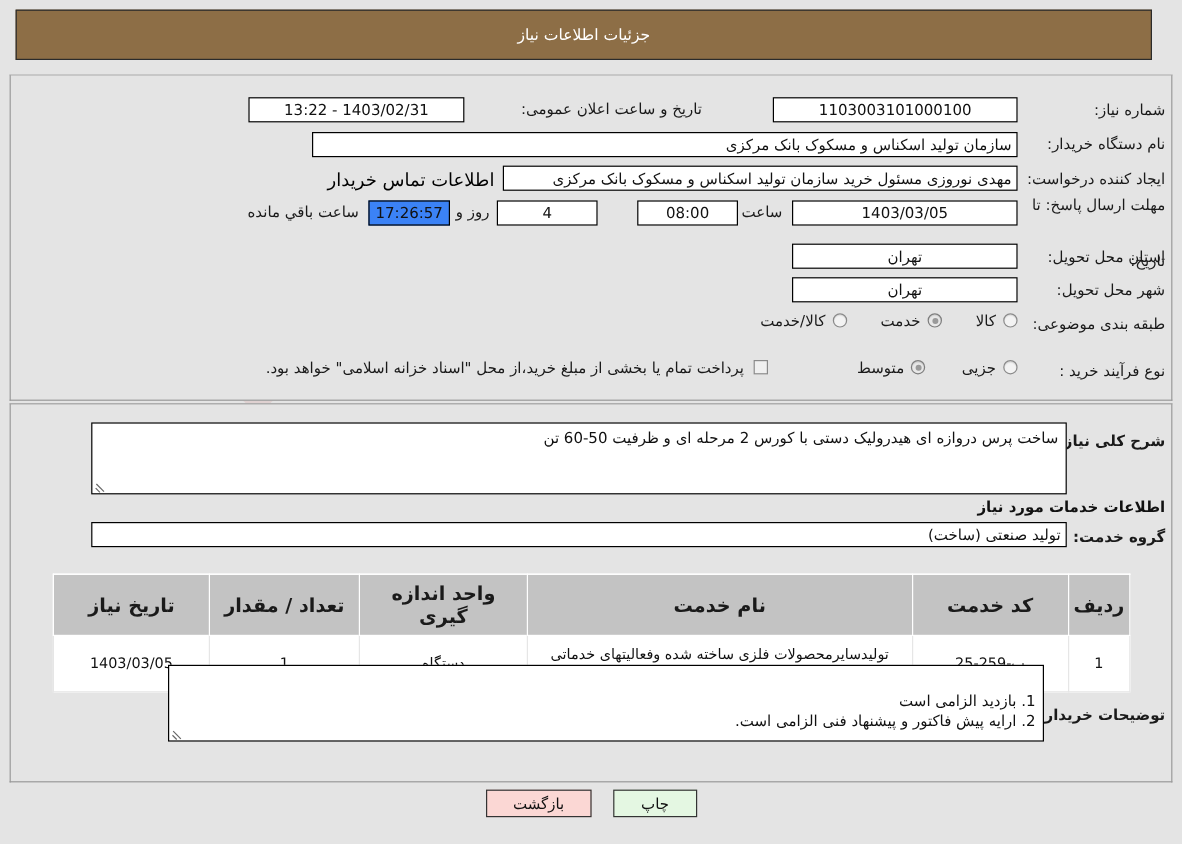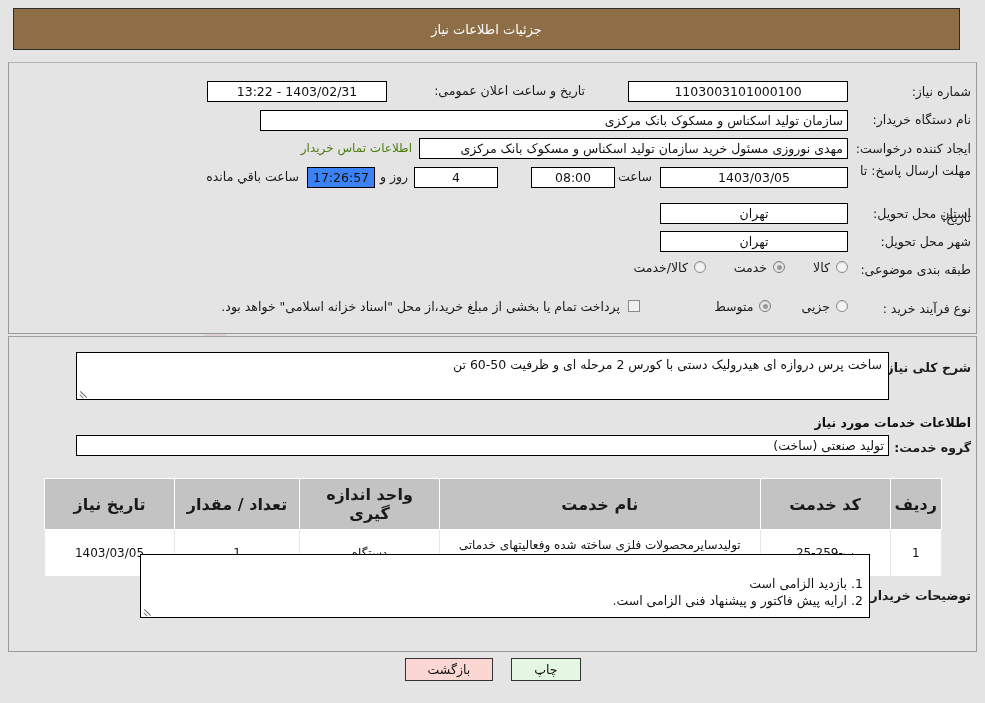--- a/index.html
+++ b/index.html
@@ -83,22 +83,22 @@
     position: absolute;
     right: 14px;
     font-size: 12.5px;
     color: #1a1a1a;
     text-align: right;
     white-space: nowrap;
     line-height: 15px;
   }
 
   a.link {
-    color: #4d7c0f;
-    font-size: 12px;
+    color: #000000;
+    font-size: 15px;
     text-decoration: none;
     white-space: nowrap;
     cursor: pointer;
   }
 
   
   .radio {
     display: inline-block;
     width: 12px; height: 12px;
     border-radius: 50%;
@@ -273,21 +273,21 @@
   <div class="rlabel" style="top:84px;">شماره نیاز:</div>
   <div class="rlabel" style="top:112px;">نام دستگاه خریدار:</div>
   <div class="rlabel" style="top:141px;">ایجاد کننده درخواست:</div>
   <div class="rlabel" style="top:163px;">مهلت ارسال پاسخ: تا</div>
   <div class="rlabel" style="top:178px;margin-top:32px;">تاریخ:</div>
   <div class="rlabel" style="top:206px;">استان محل تحویل:</div>
   <div class="rlabel" style="top:234px;">شهر محل تحویل:</div>
   <div class="rlabel" style="top:262px;">طبقه بندی موضوعی:</div>
   <div class="rlabel" style="top:301px;">نوع فرآیند خرید :</div>
 
-  <div class="fld" style="position:absolute; right:137px; top:81px; width:220px;">1103003101000100</div>
+  <div class="fld" style="position:absolute; right:137px; top:81px; width:204px;">1103003101000100</div>
   <div class="lbl" style="position:absolute; right:400px; top:83px;">تاریخ و ساعت اعلان عمومی:</div>
   <div class="fld" style="position:absolute; right:598px; top:81px; width:180px;">1403/02/31 - 13:22</div>
 
   <div class="fld rtl-text" style="position:absolute; right:137px; top:138px; width:429px;">مهدی نوروزی مسئول خرید سازمان تولید اسکناس و مسکوک بانک مرکزی</div>
 
   <div class="fld rtl-text" style="position:absolute; right:137px; top:110px; width:588px;">سازمان تولید اسکناس و مسکوک بانک مرکزی</div>
   <a class="link" style="position:absolute; right:573px; top:141px;">اطلاعات تماس خریدار</a>
 
   <div class="fld" style="position:absolute; right:137px; top:167px; width:188px;">1403/03/05</div>
   <div class="lbl" style="position:absolute; right:333px; top:169px;">ساعت</div>
@@ -327,21 +327,21 @@
     </span>
   </div>
   <div class="row" style="right:345px; top:294px; gap:8px;">
     <span class="chk"></span>
     <span class="lbl">پرداخت تمام یا بخشی از مبلغ خرید،از محل "اسناد خزانه اسلامی" خواهد بود.</span>
   </div>
 
   <div class="panel" id="panel-bottom"></div>
 
   <div class="rlabel" style="top:360px; right:14px; font-weight:bold;">شرح کلی نیاز:</div>
-  <div class="ta" style="right:96px; top:352px; width:813px; height:48px;">
+  <div class="ta" style="right:96px; top:352px; width:813px; height:60px;">
     <span>ساخت پرس دروازه ای هیدرولیک دستی با کورس 2 مرحله ای و ظرفیت 50-60 تن</span>
     <span class="grip"></span>
   </div>
 
   <div class="sect" style="right:14px; top:415px;">اطلاعات خدمات مورد نیاز</div>
 
   <div class="rlabel" style="top:440px; right:14px; font-weight:bold;">گروه خدمت:</div>
   <div class="fld rtl-text" style="position:absolute; right:96px; top:435px; width:813px;">تولید صنعتی (ساخت)</div>
 
   <table class="grid">

